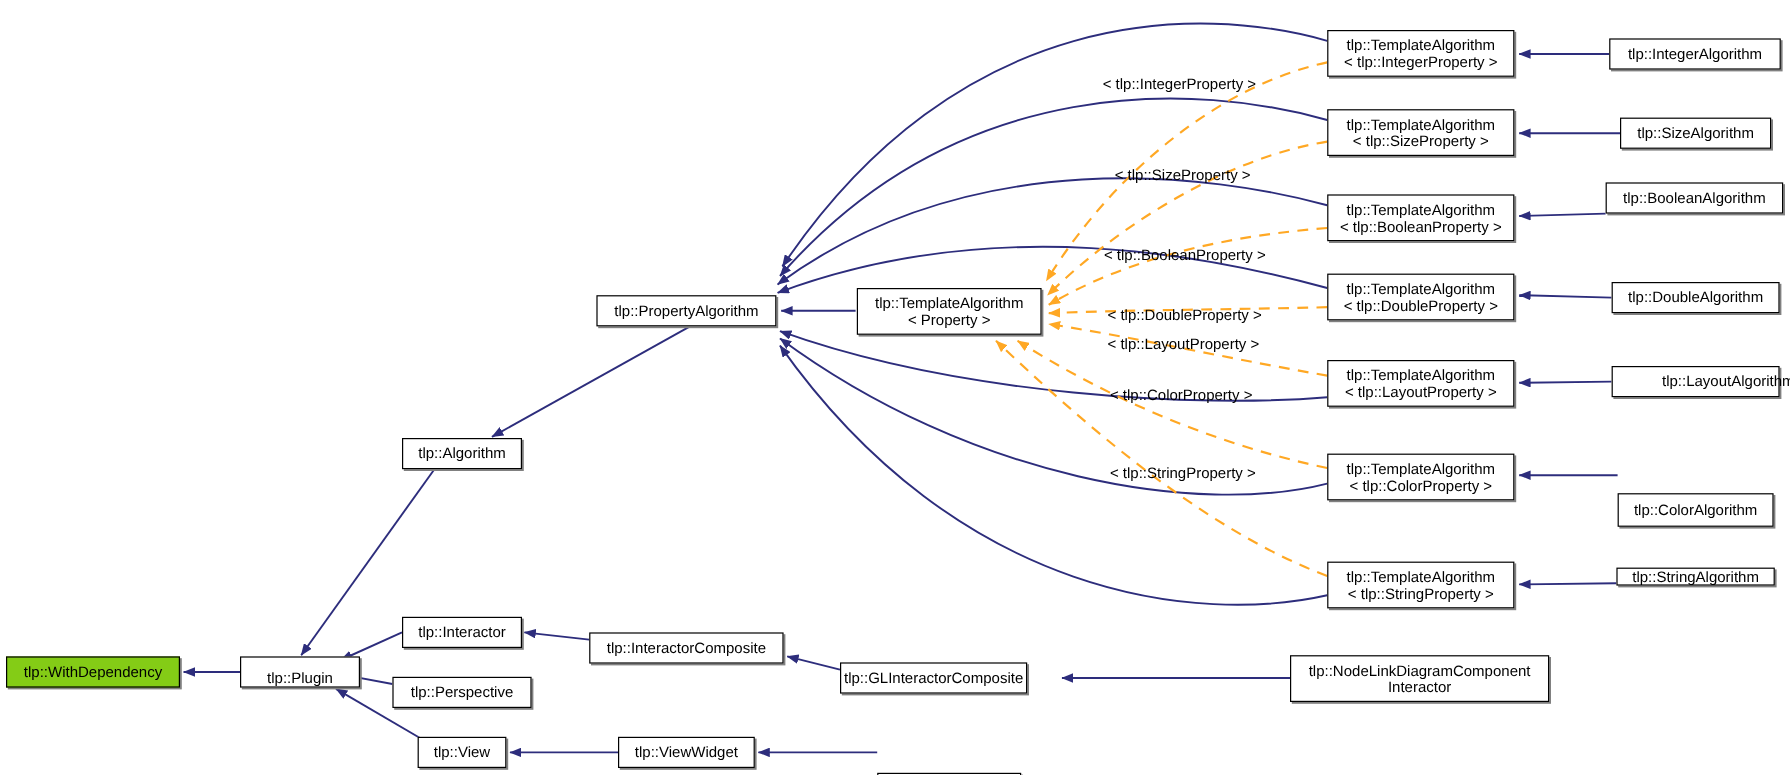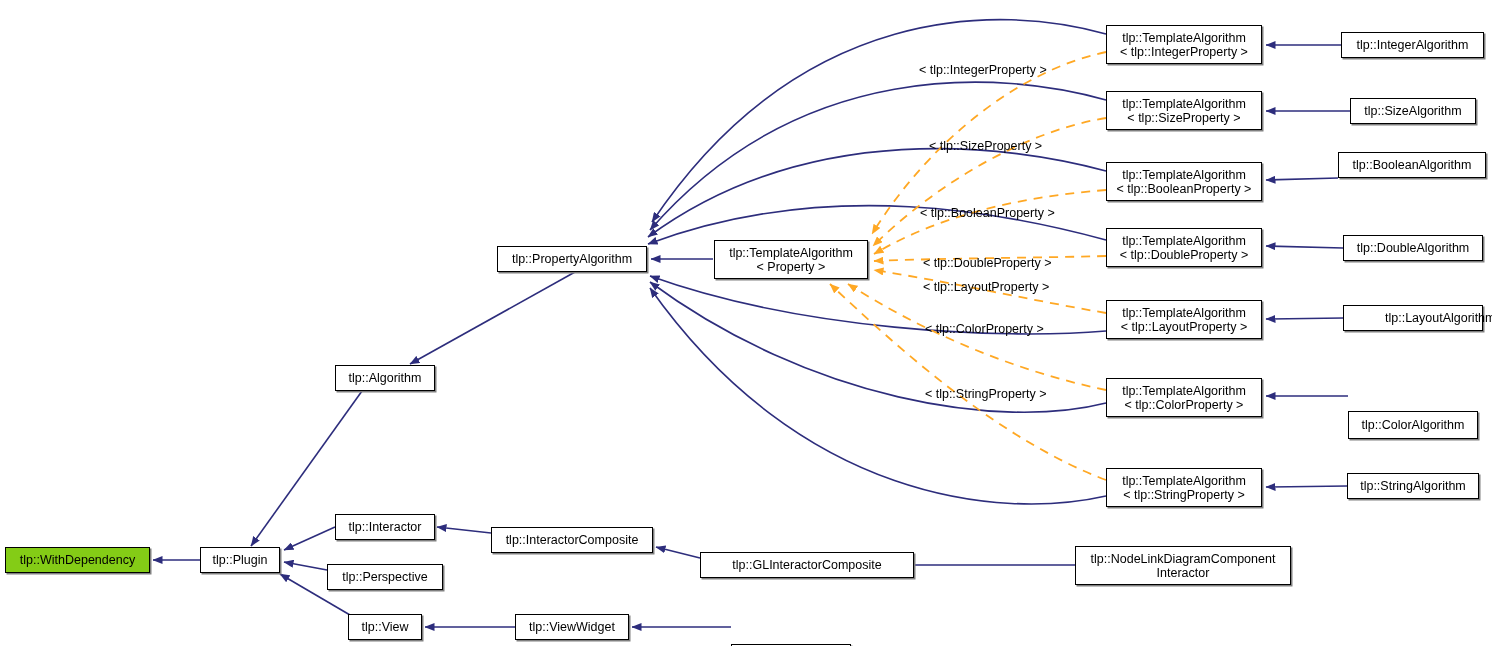--- a/index.html
+++ b/index.html
@@ -103,21 +103,21 @@
       <path name="d" d="M1106,256 C1030,258 950,258 874,261"></path>
       <path d="M1106,313 C1030,300 950,282 874,270"></path>
       <path d="M1106,390 C1010,370 920,330 848,284"></path>
       <path d="M1106,480 C1000,440 900,350 830,284"></path>
     </g>
   </svg>
 
   <div class="node hl" style="left:5px;top:547px;width:145px;height:26px;">
     <span>tlp::WithDependency</span>
   </div>
-  <div class="node" style="left:200px;top:547px;width:80px;height:26px;">
+  <div class="node" style="left:200px;top:547px;width:100px;height:26px;align-items:flex-end;">
     <span>tlp::Plugin</span>
   </div>
   <div class="node" style="left:335px;top:365px;width:100px;height:26px;">
     <span>tlp::Algorithm</span>
   </div>
   <div class="node" style="left:335px;top:514px;width:100px;height:26px;">
     <span>tlp::Interactor</span>
   </div>
   <div class="node" style="left:327px;top:564px;width:116px;height:26px;">
     <span>tlp::Perspective</span>
@@ -131,21 +131,21 @@
   <div class="node" style="left:491px;top:527px;width:162px;height:26px;">
     <span>tlp::InteractorComposite</span>
   </div>
   <div class="node" style="left:515px;top:614px;width:114px;height:26px;">
     <span>tlp::ViewWidget</span>
   </div>
   <div class="node" style="left:714px;top:240px;width:154px;height:39px;">
     <span>tlp::TemplateAlgorithm
 &lt; Property &gt;</span>
   </div>
-  <div class="node" style="left:700px;top:552px;width:214px;height:26px;">
+  <div class="node" style="left:700px;top:552px;width:156px;height:26px;">
     <span>tlp::GLInteractorComposite</span>
   </div>
   <div class="node" style="left:731px;top:644px;width:120px;height:26px;">
     <span>tlp::GlMainView</span>
   </div>
 
   <div class="node" style="left:1106px;top:25px;width:156px;height:39px;">
     <span>tlp::TemplateAlgorithm
 &lt; tlp::IntegerProperty &gt;</span>
   </div>
@@ -189,21 +189,21 @@
   </div>
   <div class="node" style="left:1343px;top:235px;width:140px;height:26px;">
     <span>tlp::DoubleAlgorithm</span>
   </div>
   <div class="node" style="left:1343px;top:305px;width:140px;height:26px;padding-left:41px;">
     <span>tlp::LayoutAlgorithm</span>
   </div>
   <div class="node" style="left:1348px;top:383px;width:130px;height:28px;margin-top:28px;">
     <span>tlp::ColorAlgorithm</span>
   </div>
-  <div class="node" style="left:1347px;top:473px;width:132px;height:26px;">
+  <div class="node" style="left:1347px;top:473px;width:132px;height:15px;">
     <span>tlp::StringAlgorithm</span>
   </div>
 
   <div class="edge-label" style="left:905px;top:49px;">
     <span>&lt; tlp::IntegerProperty &gt;</span>
   </div>
   <div class="edge-label" style="left:915px;top:125px;">
     <span>&lt; tlp::SizeProperty &gt;</span>
   </div>
   <div class="edge-label" style="left:906px;top:192px;">

